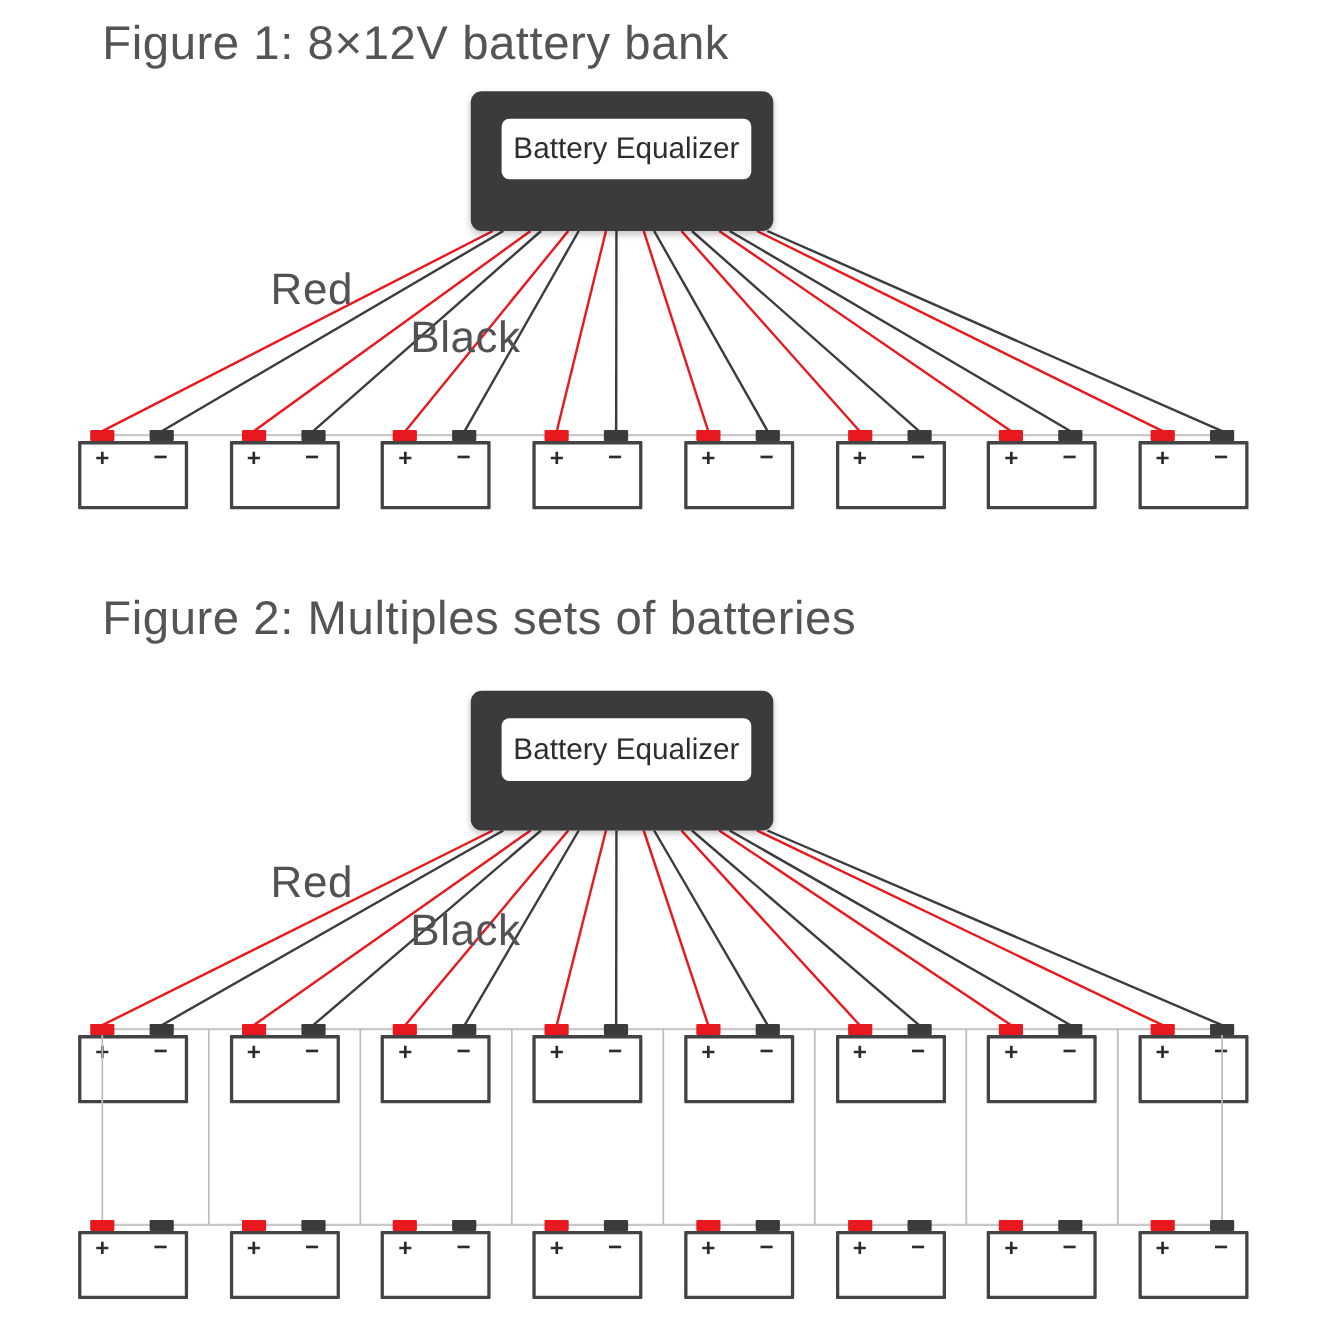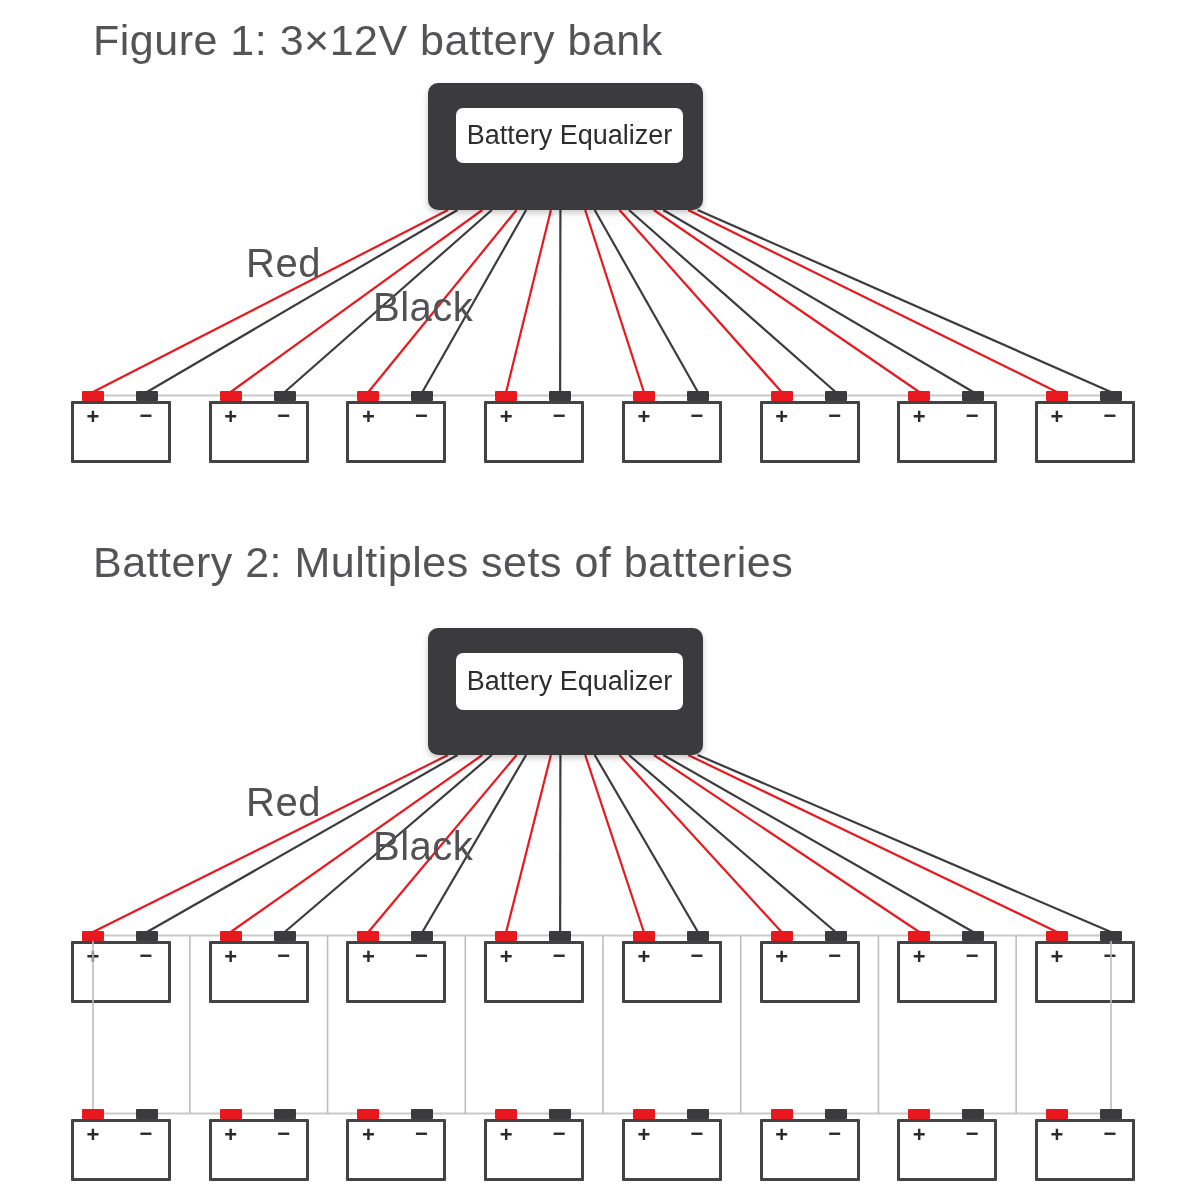--- a/index.html
+++ b/index.html
@@ -78,21 +78,21 @@
       <line x1="594.7" y1="755" x2="697.856" y2="932" stroke="#3c3c3e" stroke-width="2.2"></line>
       <line x1="619.5" y1="755" x2="781.5699999999999" y2="932" stroke="#e8191e" stroke-width="2.2"></line>
       <line x1="629" y1="755" x2="835.5699999999999" y2="932" stroke="#3c3c3e" stroke-width="2.2"></line>
       <line x1="653.8" y1="755" x2="919.284" y2="932" stroke="#e8191e" stroke-width="2.2"></line>
       <line x1="663.3" y1="755" x2="973.284" y2="932" stroke="#3c3c3e" stroke-width="2.2"></line>
       <line x1="688.0999999999999" y1="755" x2="1056.998" y2="932" stroke="#e8191e" stroke-width="2.2"></line>
       <line x1="697.5999999999999" y1="755" x2="1110.998" y2="932" stroke="#3c3c3e" stroke-width="2.2"></line>
     </svg>
 
   <section>
-    <h1 class="fig-title" style="left:93px;top:16px;">Figure 1: 3×12V battery bank</h1>
+    <h1 class="fig-title" style="left:93px;top:16px;">Figure 1: 8×12V battery bank</h1>
 
     <div class="equalizer" style="left:428px;top:83px;width:275px;height:127px;">
       <div class="eq-label" style="left:28px;top:25px;width:227px;height:55px;">Battery Equalizer</div>
     </div>
 
     <span class="wire-label" style="left:246px;top:241px;">Red</span>
     <span class="wire-label" style="left:373px;top:285px;">Black</span>
 
     <div id="fig1-batteries">
         <div class="battery" style="left: 71px; top: 401px;"></div>
@@ -132,21 +132,21 @@
         <span class="bat-sym" style="left: 963.284px; top: 404px;">−</span>
         <div class="battery" style="left: 1035px; top: 401px;"></div>
         <div class="terminal pos" style="left: 1046px; top: 391px;"></div>
         <div class="terminal neg" style="left: 1100px; top: 391px;"></div>
         <span class="bat-sym" style="left: 1048px; top: 405px;">+</span>
         <span class="bat-sym" style="left: 1101px; top: 404px;">−</span>
       </div>
   </section>
 
   <section>
-    <h1 class="fig-title" style="left:93px;top:538px;">Battery 2: Multiples sets of batteries</h1>
+    <h1 class="fig-title" style="left:93px;top:538px;">Figure 2: Multiples sets of batteries</h1>
 
     <div class="equalizer" style="left:428px;top:628px;width:275px;height:127px;">
       <div class="eq-label" style="left:28px;top:25px;width:227px;height:57px;">Battery Equalizer</div>
     </div>
 
     <span class="wire-label" style="left:246px;top:780px;">Red</span>
     <span class="wire-label" style="left:373px;top:824px;">Black</span>
 
     <div id="fig2-batteries">
         <div class="battery" style="left: 71px; top: 941px;"></div>

